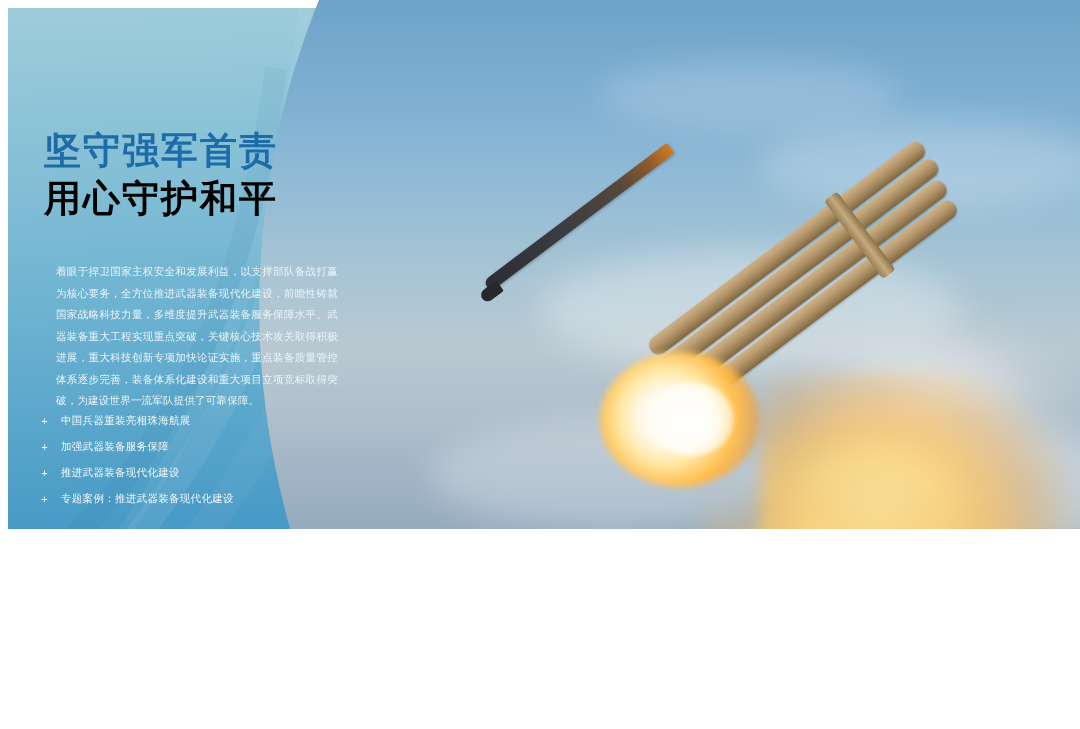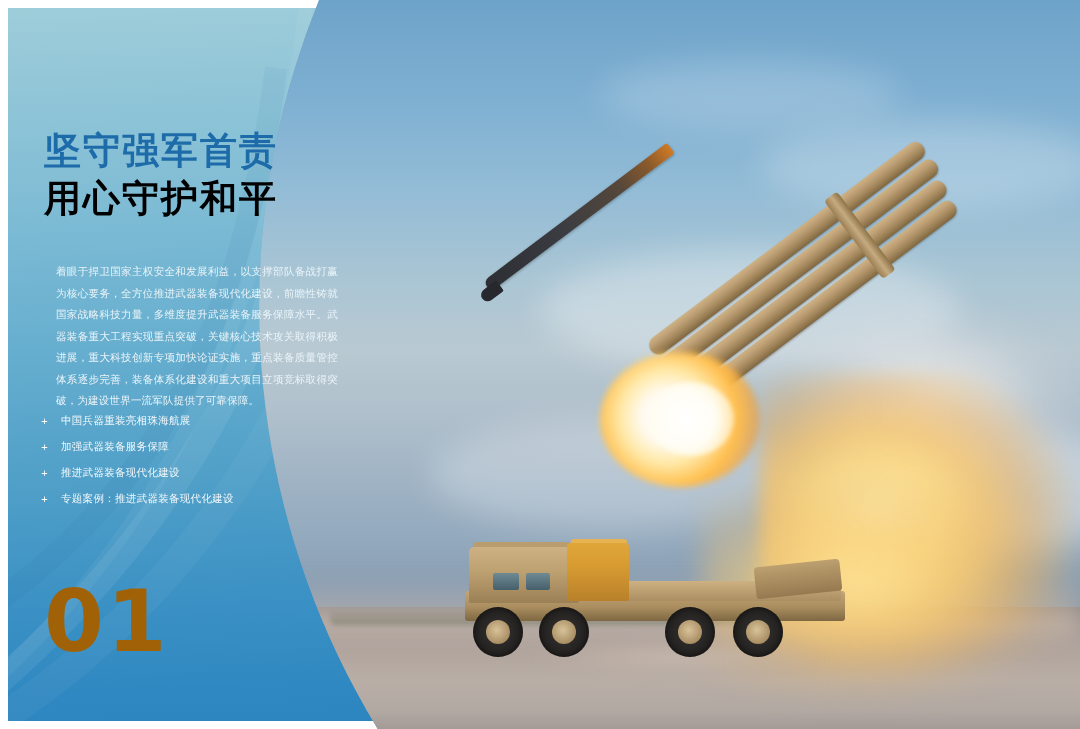--- a/index.html
+++ b/index.html
@@ -3,21 +3,21 @@
 <meta charset="utf-8">
 <title>slide</title>
 <style>
   html,body{margin:0;padding:0;}
   body{
     width:1080px;height:729px;overflow:hidden;
     background:#ffffff;
     font-family:"Liberation Sans","DejaVu Sans",sans-serif;
   }
   #slide{
-    position:relative;width:1080px;height:729px;overflow:hidden;background:#ffffff;
+    position:relative;width:1080px;height:529px;overflow:hidden;background:#ffffff;
   }
   
   .bg-panel{
     position:absolute;left:8px;top:8px;width:1064px;height:713px;
     background:linear-gradient(178deg,#9ecdda 0%,#8ec4d7 14%,#7bbad4 30%,#66aecf 46%,#4f9fc8 64%,#3b91c4 80%,#2f88c1 92%,#2b84bf 100%);
     overflow:hidden;
   }
   
   .swoosh{position:absolute;inset:0;overflow:hidden;pointer-events:none;}
   .swoosh svg{position:absolute;left:0;top:0;}

